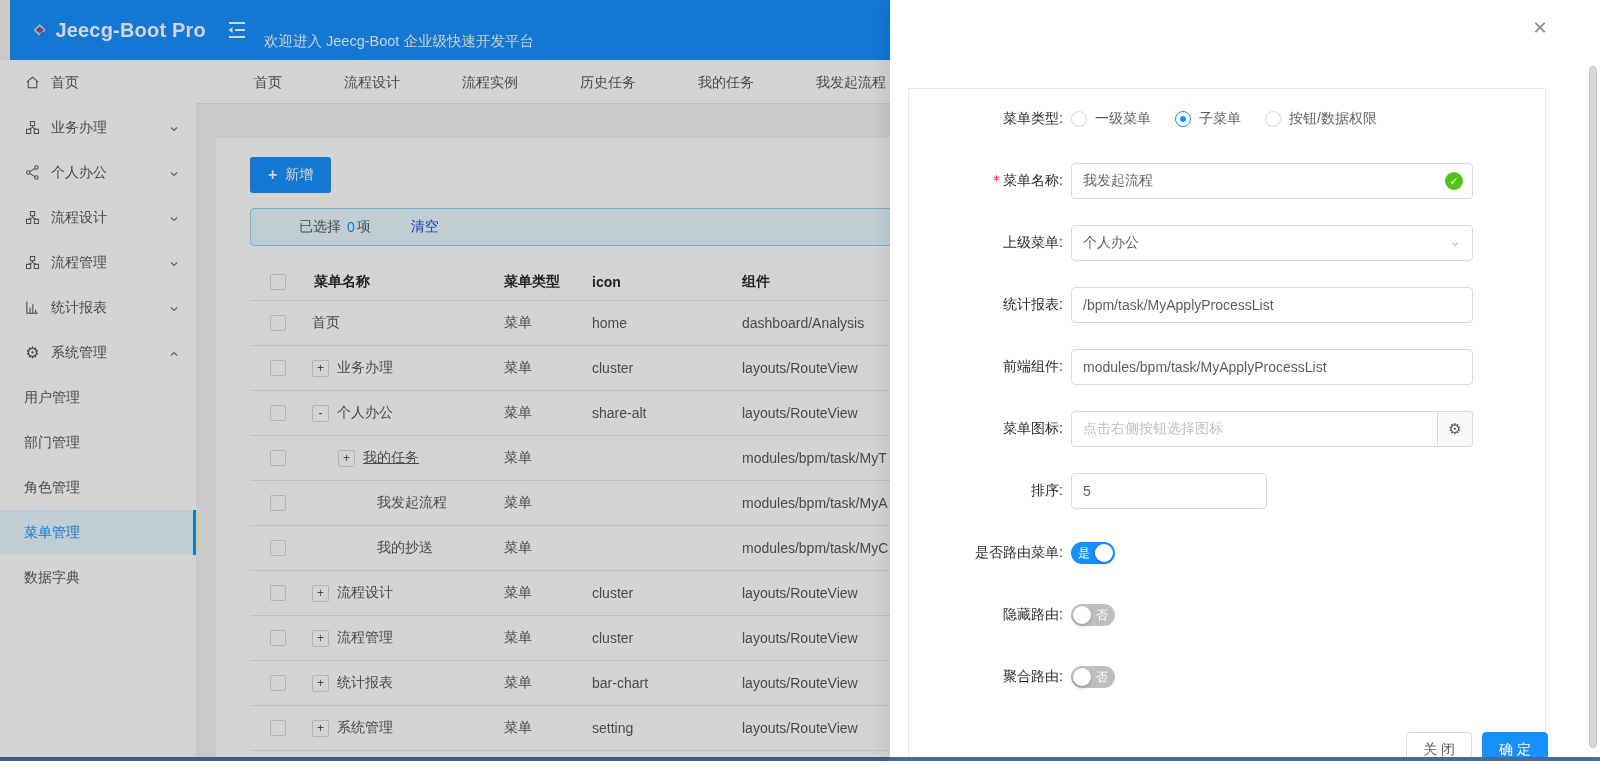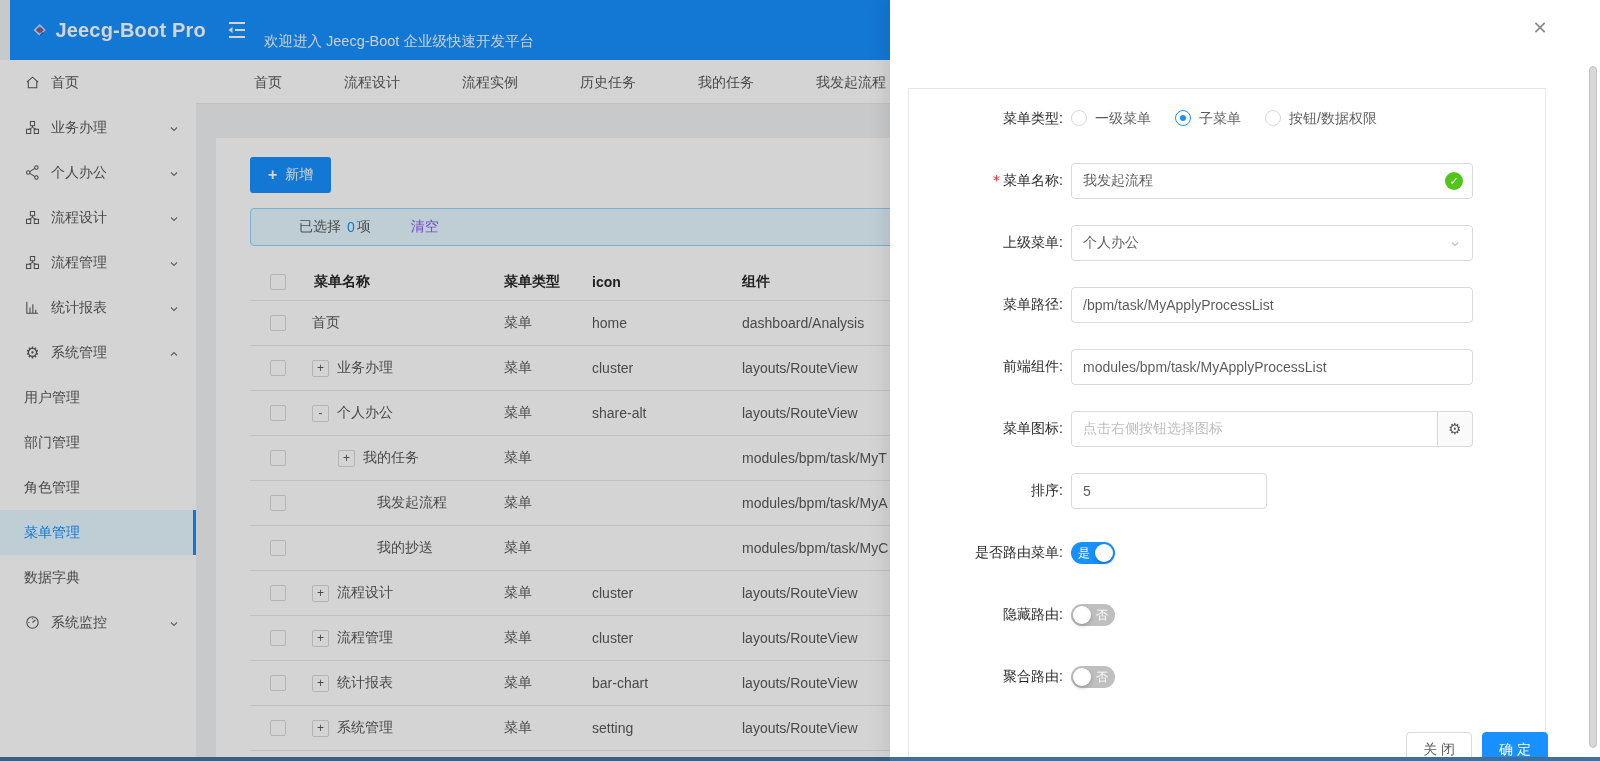--- a/index.html
+++ b/index.html
@@ -30,32 +30,32 @@
   .tabbar { position:absolute; left:196px; top:60px; width:1404px; height:44px; background:#fff; border-bottom:1px solid #e8e8e8; display:flex; align-items:center; padding-left:38px; z-index:1; }
   .tab { padding:0 20px; margin-right:22px; color:#595959; cursor:pointer; white-space:nowrap; height:44px; line-height:44px; }
 
   
   .content { position:absolute; left:196px; top:104px; width:1404px; height:657px; background:#f0f2f5; z-index:1; }
   .tcard { position:absolute; left:20px; top:34px; width:1368px; bottom:2px; background:#fff; padding:19px 34px; overflow:hidden; }
   .btn-add { display:inline-flex; align-items:center; height:36px; padding:0 18px; background:#1890ff; color:#fff; border:none; border-radius:3px; font-size:14px; cursor:pointer; }
   .btn-add .plus { font-size:16px; margin-right:8px; font-weight:bold; line-height:1; }
   .sel-bar { margin-top:15px; height:38px; background:#e6f7ff; border:1px solid #91d5ff; border-radius:4px; display:flex; align-items:center; padding-left:48px; color:rgba(0,0,0,.65); }
   .sel-bar .cnt { color:#1890ff; margin:0 2px 0 6px; }
-  .sel-bar .clear { color:#8b5cf6; margin-left:40px; cursor:pointer; text-decoration:none;text-align:right; }
+  .sel-bar .clear { color:#1d4ed8; margin-left:40px; cursor:pointer; text-decoration:none;text-align:right; }
 
   .grid { margin-top:17px; width:1300px; }
   .grid-row { display:grid; grid-template-columns:56px 190px 88px 150px 1fr; align-items:center; border-bottom:1px solid #e8e8e8; }
   .grid-row.head { height:38px; color:rgba(0,0,0,.85); font-weight:bold; }
   .grid-row.body { height:45px; color:#595959; }
   .gcell { padding-left:8px; overflow:hidden; white-space:nowrap; }
   .gcell.sel { display:flex; justify-content:center; padding-left:0; }
   .cbx { width:16px; height:16px; border:1px solid #d9d9d9; border-radius:2px; background:#fff; cursor:pointer; }
   .expander { display:inline-flex; width:17px; height:17px; border:1px solid #d9d9d9; border-radius:2px; background:#fff; color:#595959; font-size:12px; line-height:1; align-items:center; justify-content:center; margin-right:8px; cursor:pointer; vertical-align:middle; }
   .exp-spacer { display:inline-block; width:25px; }
-  .ind-1 { padding-left:6px; } .ind-2 { padding-left:32px; } .ind-3 { padding-left:46px; }
+  .ind-1 { padding-left:6px; } .ind-2 { padding-left:32px;text-decoration:underline; } .ind-3 { padding-left:46px; }
 
   .strip { position:absolute; left:0; bottom:0; width:1600px; height:4px; background:#46719f; z-index:2; }
 
   
   .mask { position:absolute; left:0; top:0; width:890px; height:761px; background:rgba(0,0,0,.17); z-index:3; }
 
   
   .drawer { position:absolute; left:890px; top:0; width:710px; height:757px; background:#fff; z-index:4; box-shadow:-6px 0 16px rgba(0,0,0,.08); overflow:hidden; }
   .d-head { height:55px; border-bottom:1px solid #e8e8e8; display:flex; align-items:center; padding:0 24px; }
   .d-title { font-size:16px; color:rgba(0,0,0,.85); }
@@ -70,21 +70,21 @@
   .inp.ph { color:#bfbfbf; }
   .inp.num { width:196px; }
   .success-dot { position:absolute; right:10px; top:9px; width:18px; height:18px; border-radius:50%; background:#52c41a; color:#fff; font-size:11px; display:flex; align-items:center; justify-content:center; }
   .sel-chev { position:absolute; right:12px; top:12px; color:#bfbfbf; }
   .sel-chev svg { width:12px; height:12px; }
   .igroup { display:flex; }
   .igroup .inp { width:367px; border-radius:4px 0 0 4px; }
   .addon { width:35px; height:36px; border:1px solid #d9d9d9; border-left:none; border-radius:0 4px 4px 0; background:#fafafa; display:flex; align-items:center; justify-content:center; color:#595959; font-size:15px; cursor:pointer; }
 
   .radio-grp { display:flex; align-items:center; margin-left:8px; }
-  .radio-opt { display:flex; margin-right:24px; cursor:pointer; }
+  .radio-opt { display:flex; align-items:center; margin-right:24px; cursor:pointer; }
   .radio { width:16px; height:16px; border:1px solid #d9d9d9; border-radius:50%; background:#fff; margin-right:8px; position:relative; flex:none; }
   .radio.on { border-color:#1890ff; }
   .radio.on::after { content:""; position:absolute; left:4px; top:4px; width:6px; height:6px; border-radius:50%; background:#1890ff; }
 
   .switch { margin-left:8px; width:44px; height:22px; border-radius:11px; position:relative; cursor:pointer; font-size:12px; color:#fff; }
   .switch.on { background:#1890ff; }
   .switch.off { background:#bfbfbf; }
   .switch .knob { position:absolute; top:2px; width:18px; height:18px; border-radius:50%; background:#fff; box-shadow:0 2px 4px rgba(0,0,0,.2); }
   .switch.on .knob { right:2px; } .switch.off .knob { left:2px; }
   .switch .sw-t { position:absolute; top:3px; } .switch.on .sw-t { left:7px; } .switch.off .sw-t { right:7px; }
@@ -215,32 +215,20 @@
       </div>
       <div class="side-item sub">
         <span class="s-lbl">角色管理</span>
       </div>
       <div class="side-item sub active">
         <span class="s-lbl">菜单管理</span>
       </div>
       <div class="side-item sub">
         <span class="s-lbl">数据字典</span>
       </div>
-      <div class="side-item">
-        <span class="s-ic">
-          <svg viewBox="0 0 24 24" fill="none" stroke="currentColor" stroke-width="1.5">
-            <circle cx="12" cy="12" r="8"></circle>
-            <path d="M12 12 L16 8.5 M12 6 V7.5 M6 12 H7.5"></path>
-          </svg>
-        </span>
-        <span class="s-lbl">系统监控</span>
-        <span class="s-chev"><svg viewBox="0 0 24 24" fill="none" stroke="currentColor" stroke-width="2.2">
-            <path d="M6 9 L12 15 L18 9"></path>
-          </svg></span>
-      </div>
     </aside>
 
   <div class="tabbar" id="tabbar">
       <span class="tab">首页</span>
       <span class="tab">流程设计</span>
       <span class="tab">流程实例</span>
       <span class="tab">历史任务</span>
       <span class="tab">我的任务</span>
       <span class="tab">我发起流程</span>
     </div>
@@ -395,21 +383,21 @@
         <div class="frow">
           <div class="flabel">上级菜单:</div>
           <div class="fctl">
             <div class="inp">个人办公</div>
             <span class="sel-chev"><svg viewBox="0 0 24 24" fill="none" stroke="currentColor" stroke-width="2.2">
                 <path d="M6 9 L12 15 L18 9"></path>
               </svg></span>
           </div>
         </div>
         <div class="frow">
-          <div class="flabel">菜单路径:</div>
+          <div class="flabel">统计报表:</div>
           <div class="fctl">
             <div class="inp">/bpm/task/MyApplyProcessList</div>
           </div>
         </div>
         <div class="frow">
           <div class="flabel">前端组件:</div>
           <div class="fctl">
             <div class="inp">modules/bpm/task/MyApplyProcessList</div>
           </div>
         </div>

